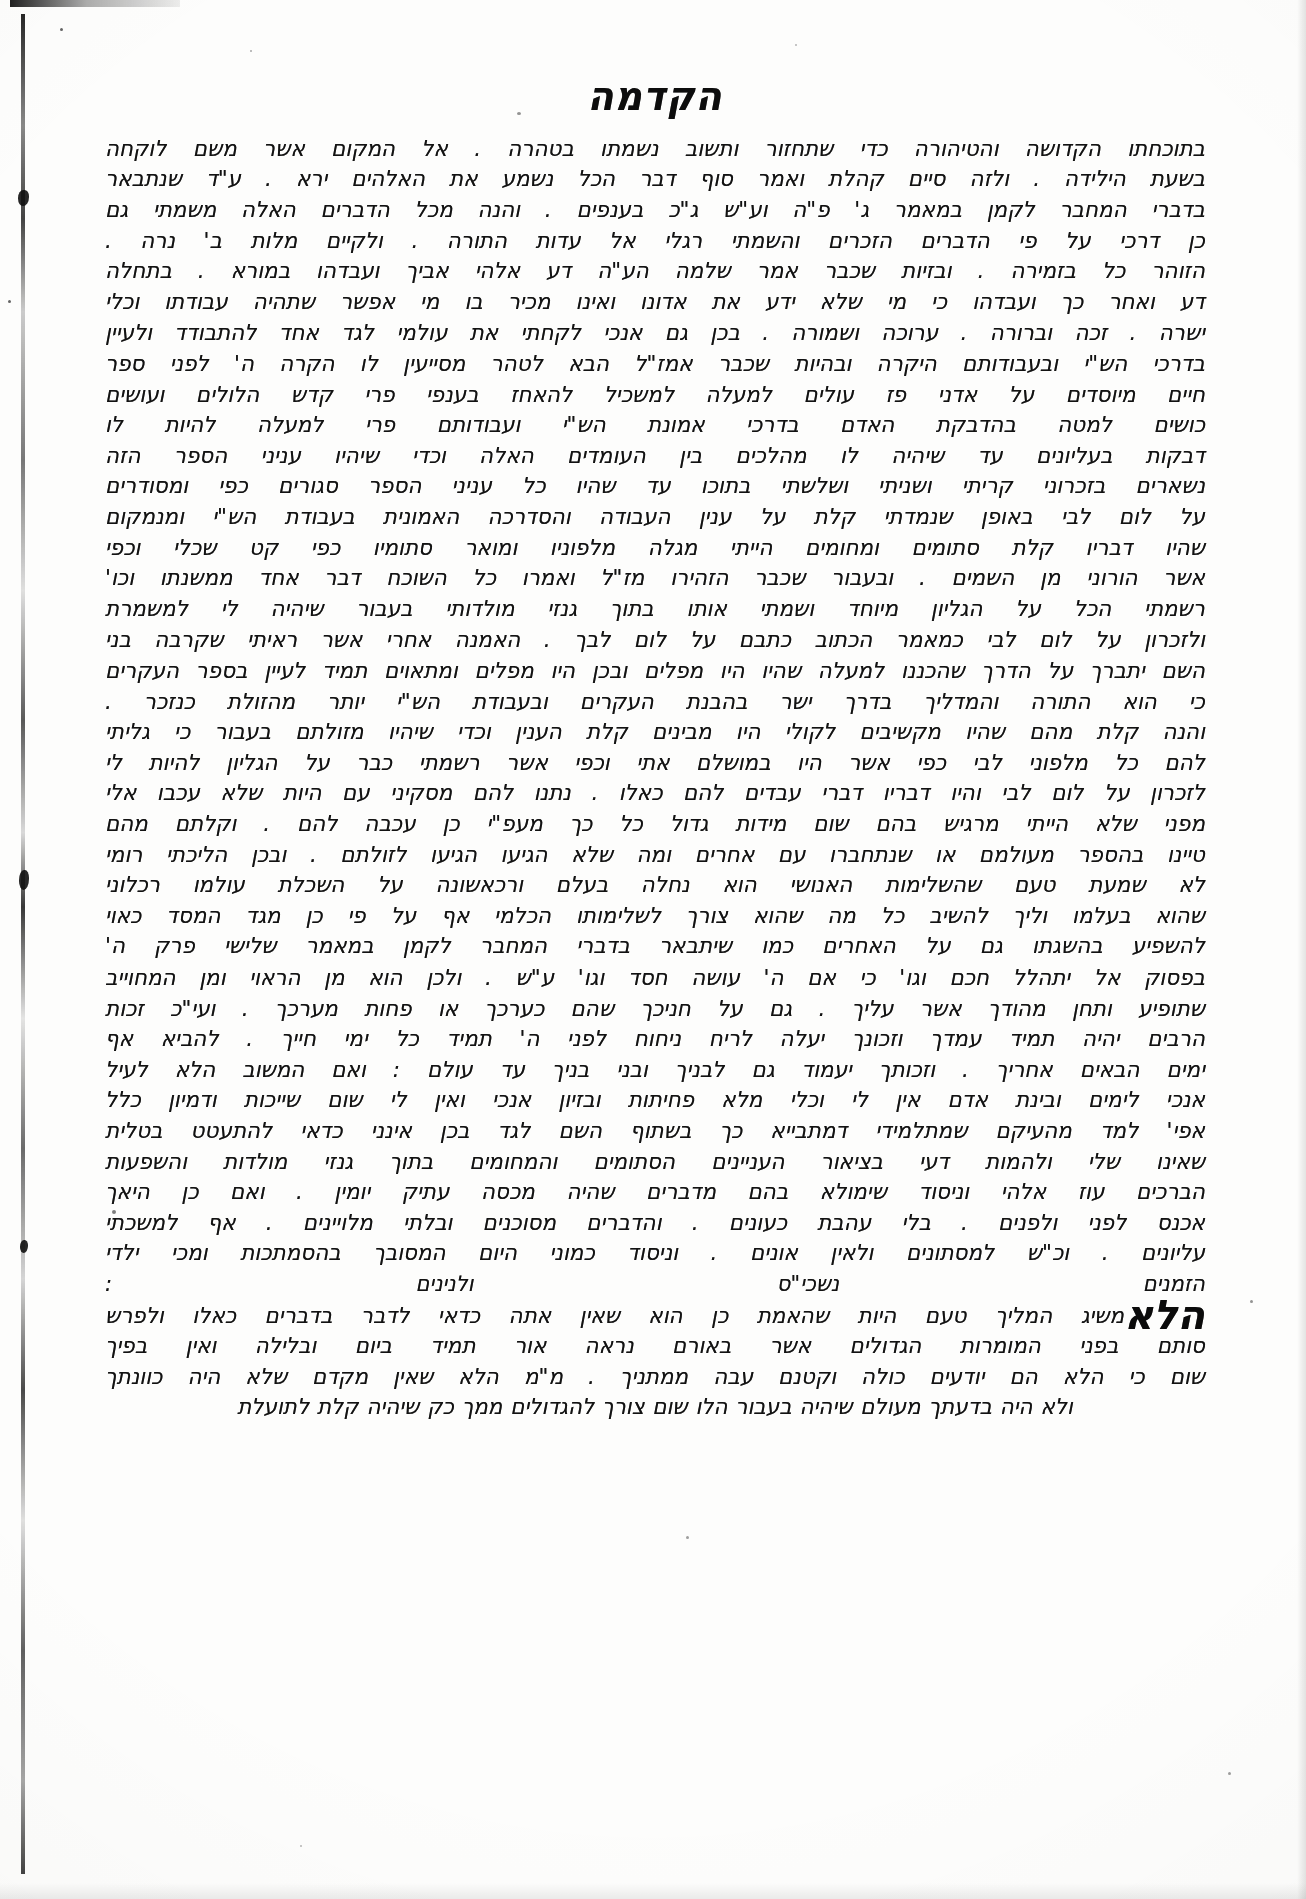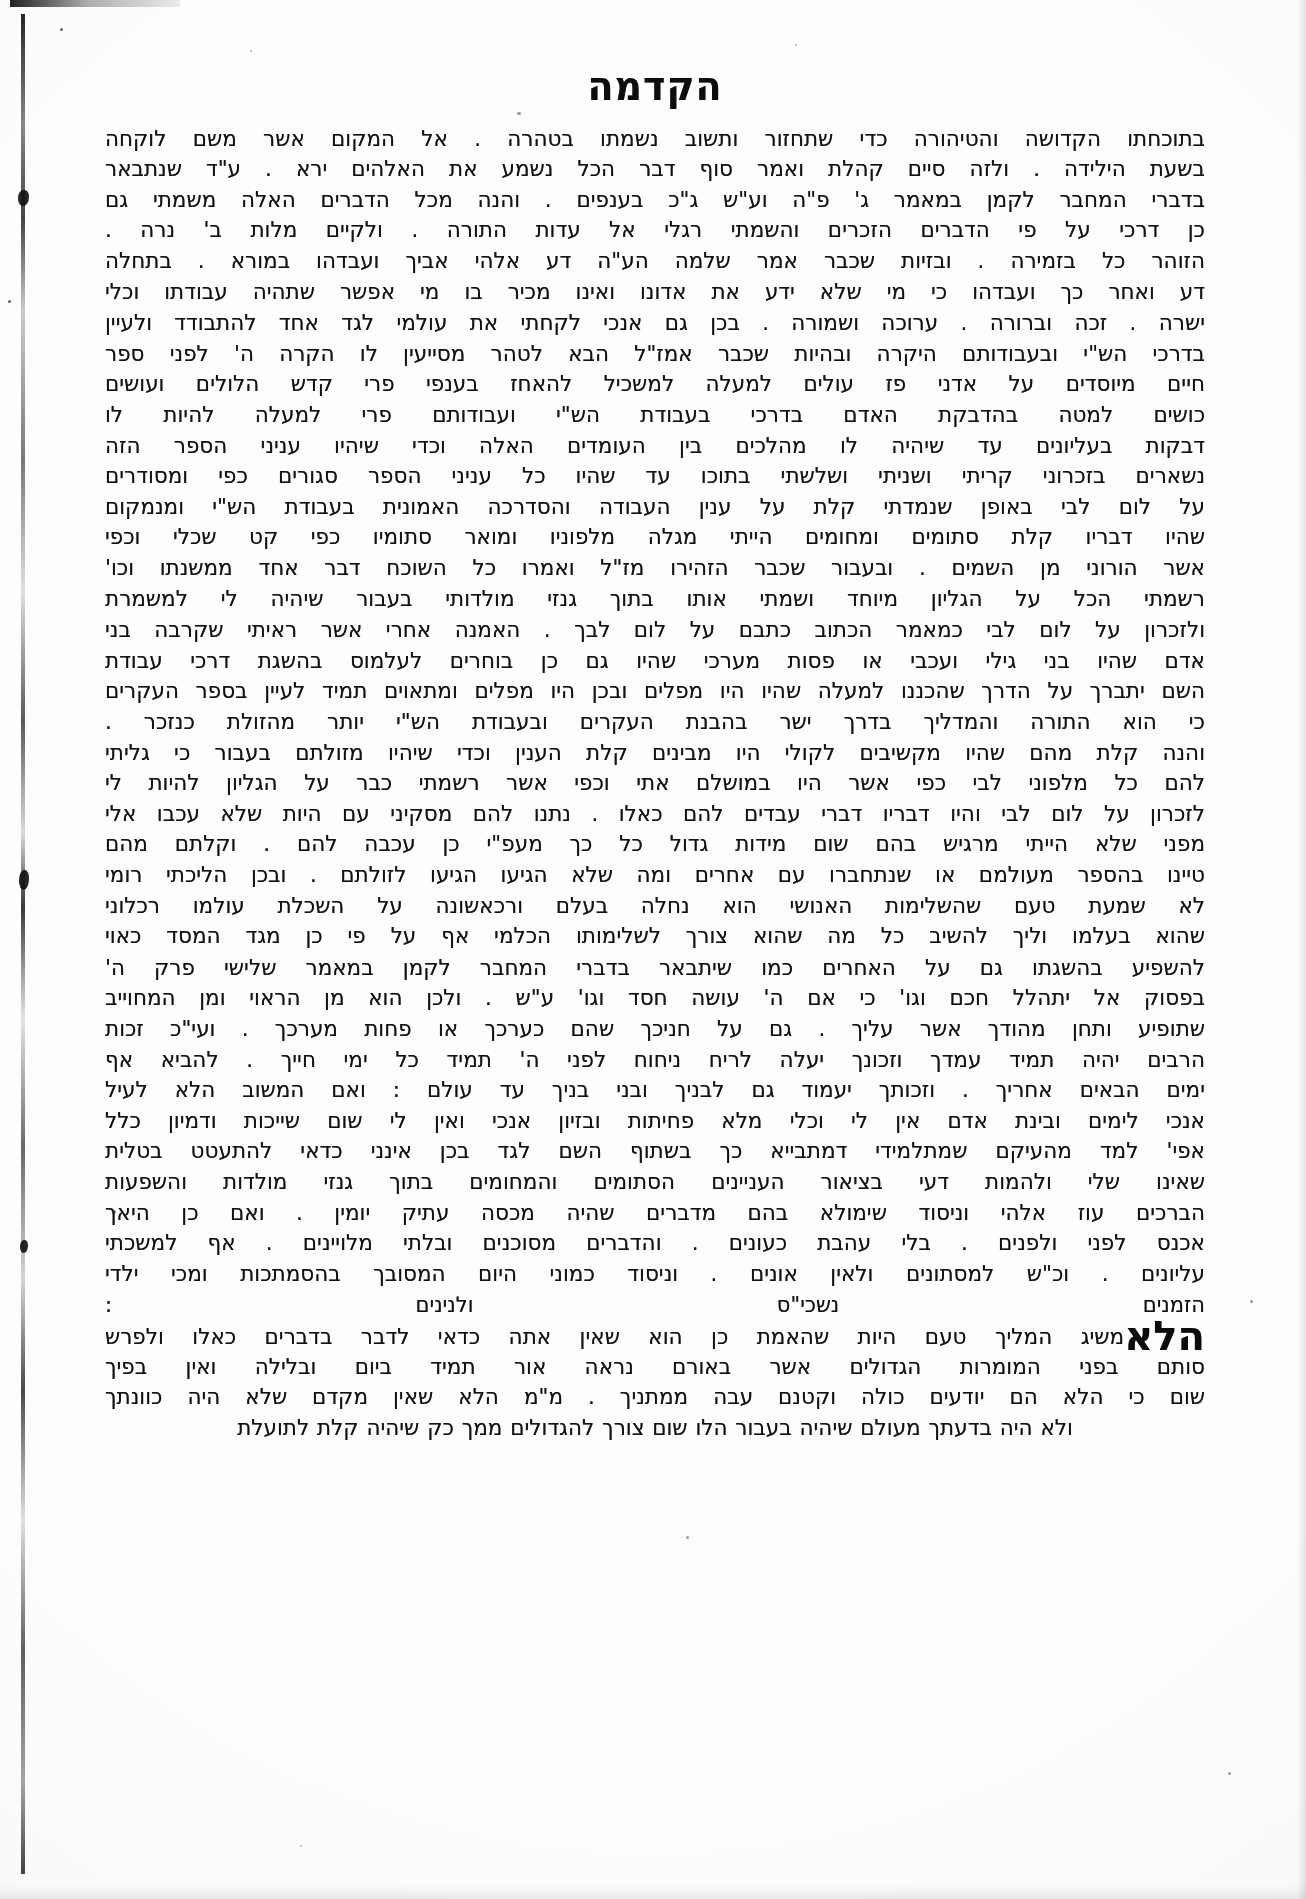--- a/index.html
+++ b/index.html
@@ -85,23 +85,24 @@
     width: 1306px; height: 16px;
     background: linear-gradient(to top, rgba(0,0,0,0.07), rgba(0,0,0,0));
   }
 
   
   .speck { position: absolute; background: #2a2a2a; border-radius: 50%; opacity: .72; }
 
   
   .content {
     position: absolute;
-    top: 64px;
+    top: 74px;
     left: 105px;
     width: 1100px;
+    font-style: italic;
   }
 
   .title {
     text-align: center;
     font-family: "DejaVu Sans", "Liberation Sans", sans-serif;
     font-size: 38px;
     font-weight: 700;
     letter-spacing: 1px;
     color: #0d0d0d;
     margin: 0 0 28px 0;
@@ -196,29 +197,28 @@
       <p>
         <span class="ln">בתוכחתו הקדושה והטיהורה כדי שתחזור ותשוב נשמתו בטהרה . אל המקום אשר משם לוקחה</span>
         <span class="ln">בשעת הילידה . ולזה סיים קהלת ואמר סוף דבר הכל נשמע את האלהים ירא . ע"ד שנתבאר</span>
         <span class="ln">בדברי המחבר לקמן במאמר ג' פ"ה וע"ש ג"כ בענפים . והנה מכל הדברים האלה משמתי גם</span>
         <span class="ln">כן דרכי על פי הדברים הזכרים והשמתי רגלי אל עדות התורה . ולקיים מלות ב' נרה .</span>
         <span class="ln">הזוהר כל בזמירה . ובזיות שכבר אמר שלמה הע"ה דע אלהי אביך ועבדהו במורא . בתחלה</span>
         <span class="ln">דע ואחר כך ועבדהו כי מי שלא ידע את אדונו ואינו מכיר בו מי אפשר שתהיה עבודתו וכלי</span>
         <span class="ln">ישרה . זכה וברורה . ערוכה ושמורה . בכן גם אנכי לקחתי את עולמי לגד אחד להתבודד ולעיין</span>
         <span class="ln">בדרכי הש"י ובעבודותם היקרה ובהיות שכבר אמז"ל הבא לטהר מסייעין לו הקרה ה' לפני ספר</span>
         <span class="ln">חיים מיוסדים על אדני פז עולים למעלה למשכיל להאחז בענפי פרי קדש הלולים ועושים</span>
-        <span class="ln">כושים למטה בהדבקת האדם בדרכי בעבודת הש"י ועבודותם פרי למעלה להיות לו</span>
+        <span class="ln">כושים למטה בהדבקת האדם בדרכי אמונת הש"י ועבודותם פרי למעלה להיות לו</span>
         <span class="ln">דבקות בעליונים עד שיהיה לו מהלכים בין העומדים האלה וכדי שיהיו עניני הספר הזה</span>
         <span class="ln">נשארים בזכרוני קריתי ושניתי ושלשתי בתוכו עד שהיו כל עניני הספר סגורים כפי ומסודרים</span>
         <span class="ln">על לום לבי באופן שנמדתי קלת על ענין העבודה והסדרכה האמונית בעבודת הש"י ומנמקום</span>
         <span class="ln">שהיו דבריו קלת סתומים ומחומים הייתי מגלה מלפוניו ומואר סתומיו כפי קט שכלי וכפי</span>
         <span class="ln">אשר הורוני מן השמים . ובעבור שכבר הזהירו מז"ל ואמרו כל השוכח דבר אחד ממשנתו וכו'</span>
         <span class="ln">רשמתי הכל על הגליון מיוחד ושמתי אותו בתוך גנזי מולדותי בעבור שיהיה לי למשמרת</span>
         <span class="ln">ולזכרון על לום לבי כמאמר הכתוב כתבם על לום לבך . האמנה אחרי אשר ראיתי שקרבה בני</span>
-        <span class="ln">אדם שהיו בני גילי ועכבי או פסות מערכי שהיו גם כן בוחרים לעלמוס בהשגת דרכי עבודת</span>
         <span class="ln">השם יתברך על הדרך שהכננו למעלה שהיו היו מפלים ובכן היו מפלים ומתאוים תמיד לעיין בספר העקרים</span>
         <span class="ln">כי הוא התורה והמדליך בדרך ישר בהבנת העקרים ובעבודת הש"י יותר מהזולת כנזכר .</span>
         <span class="ln">והנה קלת מהם שהיו מקשיבים לקולי היו מבינים קלת הענין וכדי שיהיו מזולתם בעבור כי גליתי</span>
         <span class="ln">להם כל מלפוני לבי כפי אשר היו במושלם אתי וכפי אשר רשמתי כבר על הגליון להיות לי</span>
         <span class="ln">לזכרון על לום לבי והיו דבריו דברי עבדים להם כאלו . נתנו להם מסקיני עם היות שלא עכבו אלי</span>
         <span class="ln">מפני שלא הייתי מרגיש בהם שום מידות גדול כל כך מעפ"י כן עכבה להם . וקלתם מהם</span>
         <span class="ln">טיינו בהספר מעולמם או שנתחברו עם אחרים ומה שלא הגיעו הגיעו לזולתם . ובכן הליכתי רומי</span>
         <span class="ln">לא שמעת טעם שהשלימות האנושי הוא נחלה בעלם ורכאשונה על השכלת עולמו רכלוני</span>
         <span class="ln">שהוא בעלמו וליך להשיב כל מה שהוא צורך לשלימותו הכלמי אף על פי כן מגד המסד כאוי</span>
         <span class="ln">להשפיע בהשגתו גם על האחרים כמו שיתבאר בדברי המחבר לקמן במאמר שלישי פרק ה'</span>

